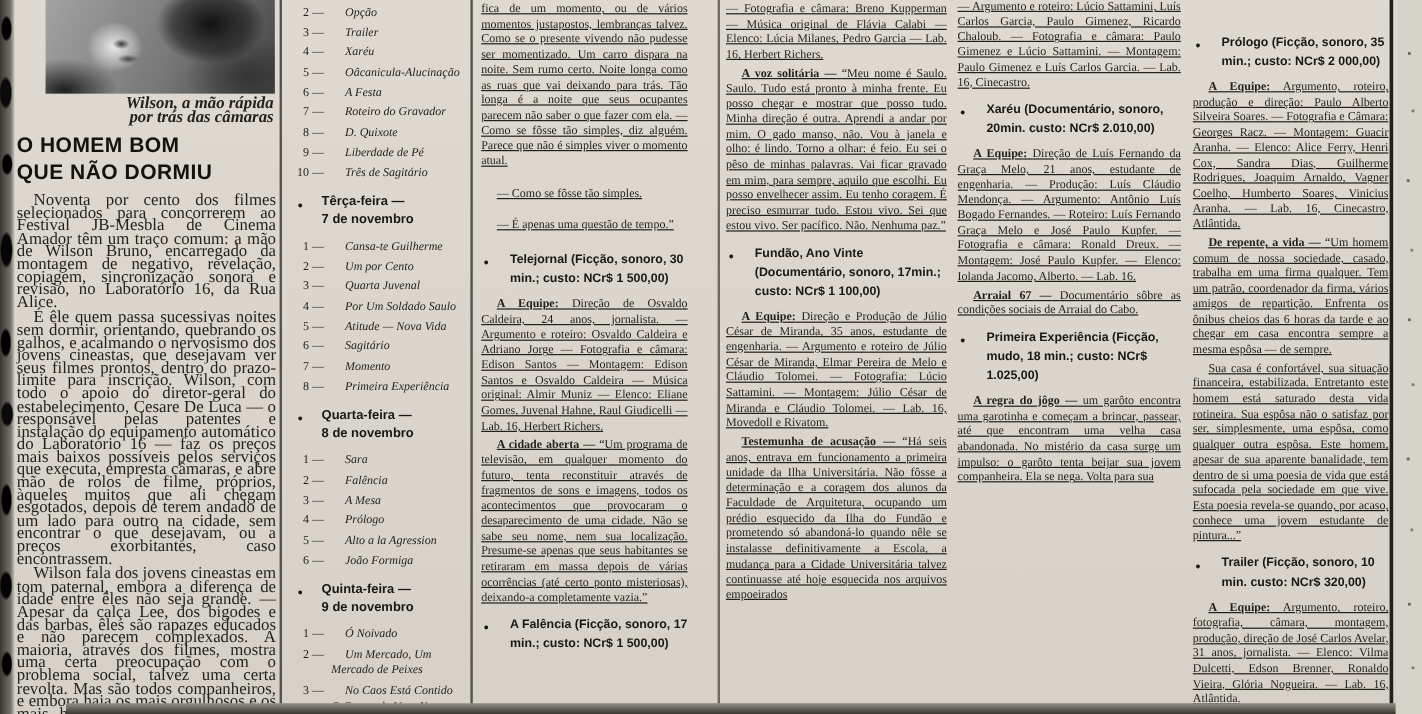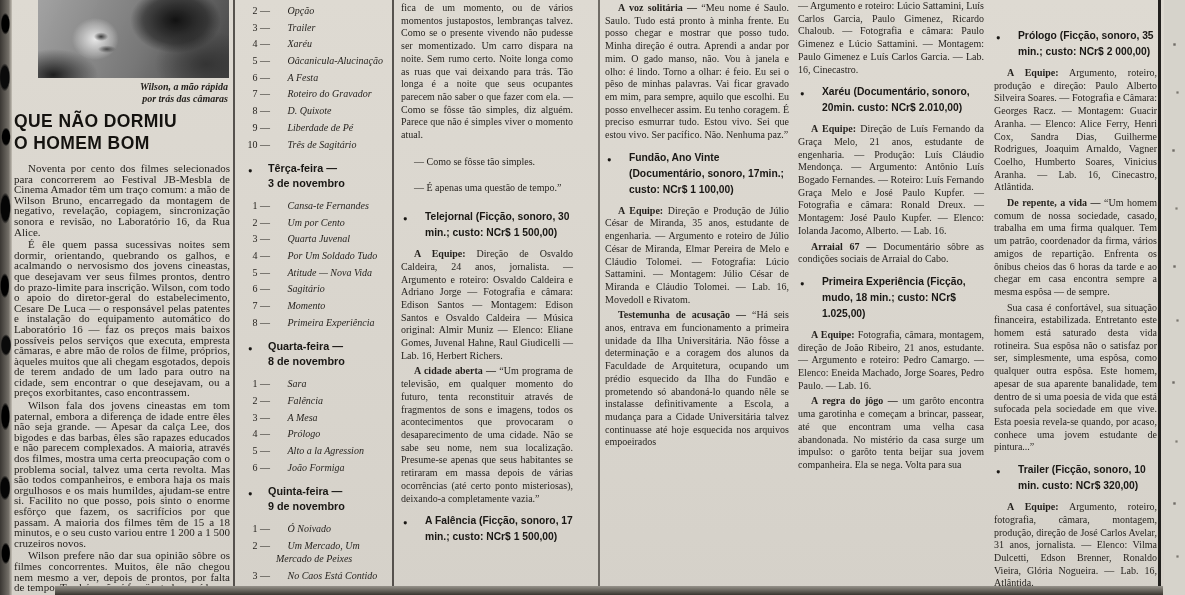--- a/index.html
+++ b/index.html
@@ -44,34 +44,34 @@
     background-image:
       radial-gradient(ellipse 10px 6px at 33% 47%, rgba(40,36,32,.85), transparent 72%),
       radial-gradient(ellipse 12px 5px at 36% 63%, rgba(50,45,40,.75), transparent 75%),
       radial-gradient(ellipse 30px 27px at 30% 50%, rgba(236,231,221,.95), rgba(190,184,174,.55) 58%, transparent 78%),
       radial-gradient(ellipse 58px 42px at 72% 26%, rgba(22,20,18,.95), rgba(25,22,20,.5) 55%, transparent 78%),
       radial-gradient(ellipse 72px 46px at 88% 82%, rgba(58,53,48,.9), transparent 72%),
       radial-gradient(ellipse 62px 36px at 8% 96%, rgba(30,27,24,.92), transparent 72%),
       linear-gradient(115deg,#a69f95,#7d786f 55%,#4b4742);
     filter:grayscale(1) contrast(1.07);}
   .caption{margin:3px 2px 7px 0;text-align:right;font-weight:700;font-style:italic;
-    font-size:10px;line-height:11.5px;color:#24211d;}
+    font-size:14px;line-height:11.5px;color:#24211d;}
   .headline{margin:2px 0 9px;font-family:"Liberation Sans",sans-serif;font-weight:700;
     font-size:17.5px;line-height:21.5px;letter-spacing:.4px;color:#14120f;}
-  .art p{margin:0 0 2px;font-size:11px;line-height:10.6px;text-align:justify;text-indent:14px;}
+  .art p{margin:0 0 2px;font-size:14px;line-height:10.6px;text-align:justify;text-indent:14px;}
   
   .li{position:relative;padding-left:30px;text-indent:-30px;font-size:10px;line-height:13.5px;
       margin-bottom:3.2px;}
   .li .n{display:inline-block;width:24px;text-align:right;text-indent:0;font-style:normal;}
   .li .t{font-style:italic;margin-left:15px;}
   .day{position:relative;padding-left:22px;margin:10px 0 8px;font-family:"Liberation Sans",sans-serif;
        font-weight:700;font-size:10.8px;line-height:15px;color:#191714;}
   .day .bullet,.entry .bullet{position:absolute;left:2px;top:2px;font-size:7.5px;font-style:normal;}
   
-  .bt p{margin:0 0 3px;font-size:10px;line-height:12.7px;text-align:justify;}
+  .bt p{margin:0 0 3px;font-size:10px;line-height:12.7px;text-align:justify;text-decoration:underline;}
   .bt p.ind{text-indent:13px;}
   .bt p.dlg{margin:14px 0;text-indent:13px;}
   .lead{font-weight:700;margin-top:35px;}
   .entry{position:relative;padding-left:24px;margin:8px 0 7px;font-family:"Liberation Sans",sans-serif;
          font-weight:700;font-size:10.3px;line-height:16px;color:#191714;text-align:left;}
 </style>
 </head>
 <body>
 
 <div class="page">
@@ -83,22 +83,22 @@
   <div class="vrule r3"></div>
   <div class="vrule rR"></div>
 
   <div class="col col1 art">
     <div class="photo"></div>
     <div class="caption">
       <div>Wilson, a mão rápida</div>
       <div>por trás das câmaras</div>
     </div>
     <div class="headline">
+      <div>O HOMEM BOM</div>
       <div>QUE NÃO DORMIU</div>
-      <div>O HOMEM BOM</div>
     </div>
     <p>Noventa por cento dos filmes selecionados para concorrerem ao Festival JB-Mesbla de Cinema Amador têm um traço comum: a mão de Wilson Bruno, encarregado da montagem de negativo, revelação, copiagem, sincronização sonora e revisão, no Laboratório 16, da Rua Alice.</p>
     <p>É êle quem passa sucessivas noites sem dormir, orientando, quebrando os galhos, e acalmando o nervosismo dos jovens cineastas, que desejavam ver seus filmes prontos, dentro do prazo-limite para inscrição. Wilson, com todo o apoio do diretor-geral do estabelecimento, Cesare De Luca — o responsável pelas patentes e instalação do equipamento automático do Laboratório 16 — faz os preços mais baixos possíveis pelos serviços que executa, empresta câmaras, e abre mão de rolos de filme, próprios, àqueles muitos que ali chegam esgotados, depois de terem andado de um lado para outro na cidade, sem encontrar o que desejavam, ou a preços exorbitantes, caso encontrassem.</p>
     <p>Wilson fala dos jovens cineastas em tom paternal, embora a diferença de idade entre êles não seja grande. — Apesar da calça Lee, dos bigodes e das barbas, êles são rapazes educados e não parecem complexados. A maioria, através dos filmes, mostra uma certa preocupação com o problema social, talvez uma certa revolta. Mas são todos companheiros, e embora haja os mais orgulhosos e os mais humildes, ajudam-se entre si. Facilito no que posso, pois sinto o enorme esfôrço que fazem, os sacrifícios por que passam. A maioria dos filmes têm de 15 a 18 minutos, e o seu custo variou entre 1 200 a 1 500 cruzeiros novos.</p>
     <p>Wilson prefere não dar sua opinião sôbre os filmes concorrentes. Muitos, êle não chegou nem mesmo a ver, depois de prontos, por falta de tempo. Também não é freqüentador assíduo</p>
   </div>
 
   <div class="col col2">
 
       <div class="li"><span class="n">2 —</span> <span class="t">Opção</span></div>
@@ -115,30 +115,30 @@
 
       <div class="li"><span class="n">8 —</span> <span class="t">D. Quixote</span></div>
 
       <div class="li"><span class="n">9 —</span> <span class="t">Liberdade de Pé</span></div>
 
       <div class="li"><span class="n">10 —</span> <span class="t">Três de Sagitário</span></div>
 
     <div class="day">
       <span class="bullet">●</span>
       <div>Têrça-feira —</div>
-      <div>3 de novembro</div>
-    </div>
-
-      <div class="li"><span class="n">1 —</span> <span class="t">Cansa-te Fernandes</span></div>
+      <div>7 de novembro</div>
+    </div>
+
+      <div class="li"><span class="n">1 —</span> <span class="t">Cansa-te Guilherme</span></div>
 
       <div class="li"><span class="n">2 —</span> <span class="t">Um por Cento</span></div>
 
       <div class="li"><span class="n">3 —</span> <span class="t">Quarta Juvenal</span></div>
 
-      <div class="li"><span class="n">4 —</span> <span class="t">Por Um Soldado Tudo</span></div>
+      <div class="li"><span class="n">4 —</span> <span class="t">Por Um Soldado Saulo</span></div>
 
       <div class="li"><span class="n">5 —</span> <span class="t">Atitude — Nova Vida</span></div>
 
       <div class="li"><span class="n">6 —</span> <span class="t">Sagitário</span></div>
 
       <div class="li"><span class="n">7 —</span> <span class="t">Momento</span></div>
 
       <div class="li"><span class="n">8 —</span> <span class="t">Primeira Experiência</span></div>
 
     <div class="day">
@@ -183,20 +183,21 @@
     </div>
     <p class="ind"><strong class="lead">A Equipe:</strong> <span>Direção de Osvaldo Caldeira, 24 anos, jornalista. — Argumento e roteiro: Osvaldo Caldeira e Adriano Jorge — Fotografia e câmara: Edison Santos — Montagem: Edison Santos e Osvaldo Caldeira — Música original: Almir Muniz — Elenco: Eliane Gomes, Juvenal Hahne, Raul Giudicelli — Lab. 16, Herbert Richers.</span></p>
     <p class="ind"><strong class="lead">A cidade aberta —</strong> <span>“Um programa de televisão, em qualquer momento do futuro, tenta reconstituir através de fragmentos de sons e imagens, todos os acontecimentos que provocaram o desaparecimento de uma cidade. Não se sabe seu nome, nem sua localização. Presume-se apenas que seus habitantes se retiraram em massa depois de várias ocorrências (até certo ponto misteriosas), deixando-a completamente vazia.”</span></p>
     <div class="entry">
       <span class="bullet">●</span>
       <span>A Falência (Ficção, sonoro, 17 min.; custo: NCr$ 1 500,00)</span>
     </div>
   </div>
 
   <div class="col col4 bt">
+    <p>— Fotografia e câmara: Breno Kupperman — Música original de Flávia Calabi — Elenco: Lúcia Milanes, Pedro Garcia — Lab. 16, Herbert Richers.</p>
     <p class="ind"><strong class="lead">A voz solitária —</strong> <span>“Meu nome é Saulo. Saulo. Tudo está pronto à minha frente. Eu posso chegar e mostrar que posso tudo. Minha direção é outra. Aprendi a andar por mim. O gado manso, não. Vou à janela e olho: é lindo. Torno a olhar: é feio. Eu sei o pêso de minhas palavras. Vai ficar gravado em mim, para sempre, aquilo que escolhi. Eu posso envelhecer assim. Eu tenho coragem. É preciso esmurrar tudo. Estou vivo. Sei que estou vivo. Ser pacífico. Não. Nenhuma paz.”</span></p>
     <div class="entry">
       <span class="bullet">●</span>
       <span>Fundão, Ano Vinte (Documentário, sonoro, 17min.; custo: NCr$ 1 100,00)</span>
     </div>
     <p class="ind"><strong class="lead">A Equipe:</strong> <span>Direção e Produção de Júlio César de Miranda, 35 anos, estudante de engenharia. — Argumento e roteiro de Júlio César de Miranda, Elmar Pereira de Melo e Cláudio Tolomei. — Fotografia: Lúcio Sattamini. — Montagem: Júlio César de Miranda e Cláudio Tolomei. — Lab. 16, Movedoll e Rivatom.</span></p>
     <p class="ind"><strong class="lead">Testemunha de acusação —</strong> <span>“Há seis anos, entrava em funcionamento a primeira unidade da Ilha Universitária. Não fôsse a determinação e a coragem dos alunos da Faculdade de Arquitetura, ocupando um prédio esquecido da Ilha do Fundão e prometendo só abandoná-lo quando nêle se instalasse definitivamente a Escola, a mudança para a Cidade Universitária talvez continuasse até hoje esquecida nos arquivos empoeirados</span></p>
   </div>
 
   <div class="col col5 bt">
@@ -204,21 +205,20 @@
     <div class="entry">
       <span class="bullet">●</span>
       <span>Xaréu (Documentário, sonoro, 20min. custo: NCr$ 2.010,00)</span>
     </div>
     <p class="ind"><strong class="lead">A Equipe:</strong> <span>Direção de Luís Fernando da Graça Melo, 21 anos, estudante de engenharia. — Produção: Luís Cláudio Mendonça. — Argumento: Antônio Luís Bogado Fernandes. — Roteiro: Luís Fernando Graça Melo e José Paulo Kupfer. — Fotografia e câmara: Ronald Dreux. — Montagem: José Paulo Kupfer. — Elenco: Iolanda Jacomo, Alberto. — Lab. 16.</span></p>
     <p class="ind"><strong class="lead">Arraial 67 —</strong> <span>Documentário sôbre as condições sociais de Arraial do Cabo.</span></p>
     <div class="entry">
       <span class="bullet">●</span>
       <span>Primeira Experiência (Ficção, mudo, 18 min.; custo: NCr$ 1.025,00)</span>
     </div>
-    <p class="ind"><strong class="lead">A Equipe:</strong> <span>Fotografia, câmara, montagem, direção de João Ribeiro, 21 anos, estudante. — Argumento e roteiro: Pedro Camargo. — Elenco: Eneida Machado, Jorge Soares, Pedro Paulo. — Lab. 16.</span></p>
     <p class="ind"><strong class="lead">A regra do jôgo —</strong> <span>um garôto encontra uma garotinha e começam a brincar, passear, até que encontram uma velha casa abandonada. No mistério da casa surge um impulso: o garôto tenta beijar sua jovem companheira. Ela se nega. Volta para sua</span></p>
   </div>
 
   <div class="col col6 bt">
     <div class="entry" style="margin-top:0">
       <span class="bullet">●</span>
       <span>Prólogo (Ficção, sonoro, 35 min.; custo: NCr$ 2 000,00)</span>
     </div>
     <p class="ind"><strong class="lead">A Equipe:</strong> <span>Argumento, roteiro, produção e direção: Paulo Alberto Silveira Soares. — Fotografia e Câmara: Georges Racz. — Montagem: Guacir Aranha. — Elenco: Alice Ferry, Henri Cox, Sandra Dias, Guilherme Rodrigues, Joaquim Arnaldo, Vagner Coelho, Humberto Soares, Vinicius Aranha. — Lab. 16, Cinecastro, Atlântida.</span></p>
     <p class="ind"><strong class="lead">De repente, a vida —</strong> <span>“Um homem comum de nossa sociedade, casado, trabalha em uma firma qualquer. Tem um patrão, coordenador da firma, vários amigos de repartição. Enfrenta os ônibus cheios das 6 horas da tarde e ao chegar em casa encontra sempre a mesma espôsa — de sempre.</span></p>

